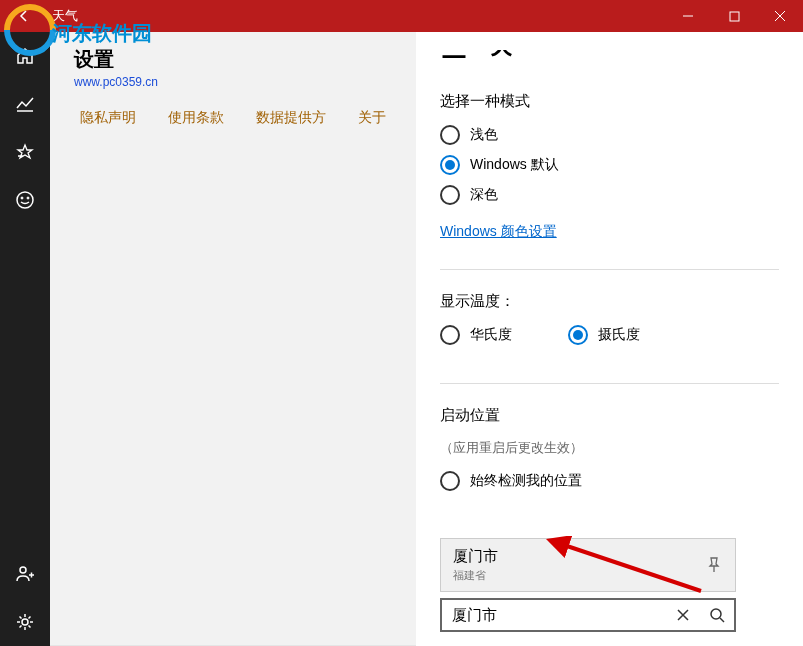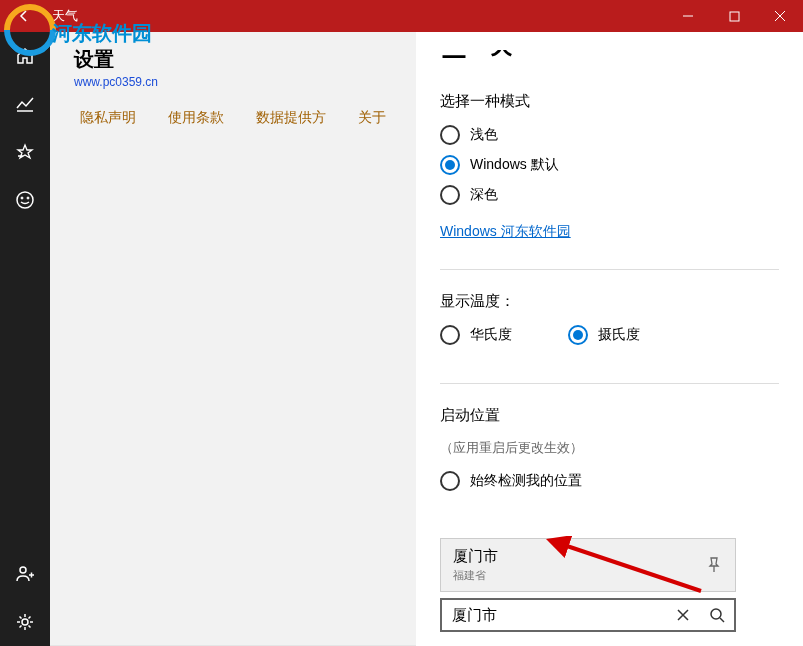--- a/index.html
+++ b/index.html
@@ -154,21 +154,21 @@
         </div>
         <div class="radio-row">
           <div class="radio-circle sel"></div>
           <span class="radio-label">Windows 默认</span>
         </div>
         <div class="radio-row">
           <div class="radio-circle"></div>
           <span class="radio-label">深色</span>
         </div>
       </div>
-      <a class="link">Windows 河东软件园</a>
+      <a class="link">Windows 颜色设置</a>
 
       <hr class="divider">
 
       <div class="section-title">显示温度：</div>
       <div class="temp-row">
         <div class="radio-row">
           <div class="radio-circle"></div>
           <span class="radio-label">华氏度</span>
         </div>
         <div class="radio-row">

